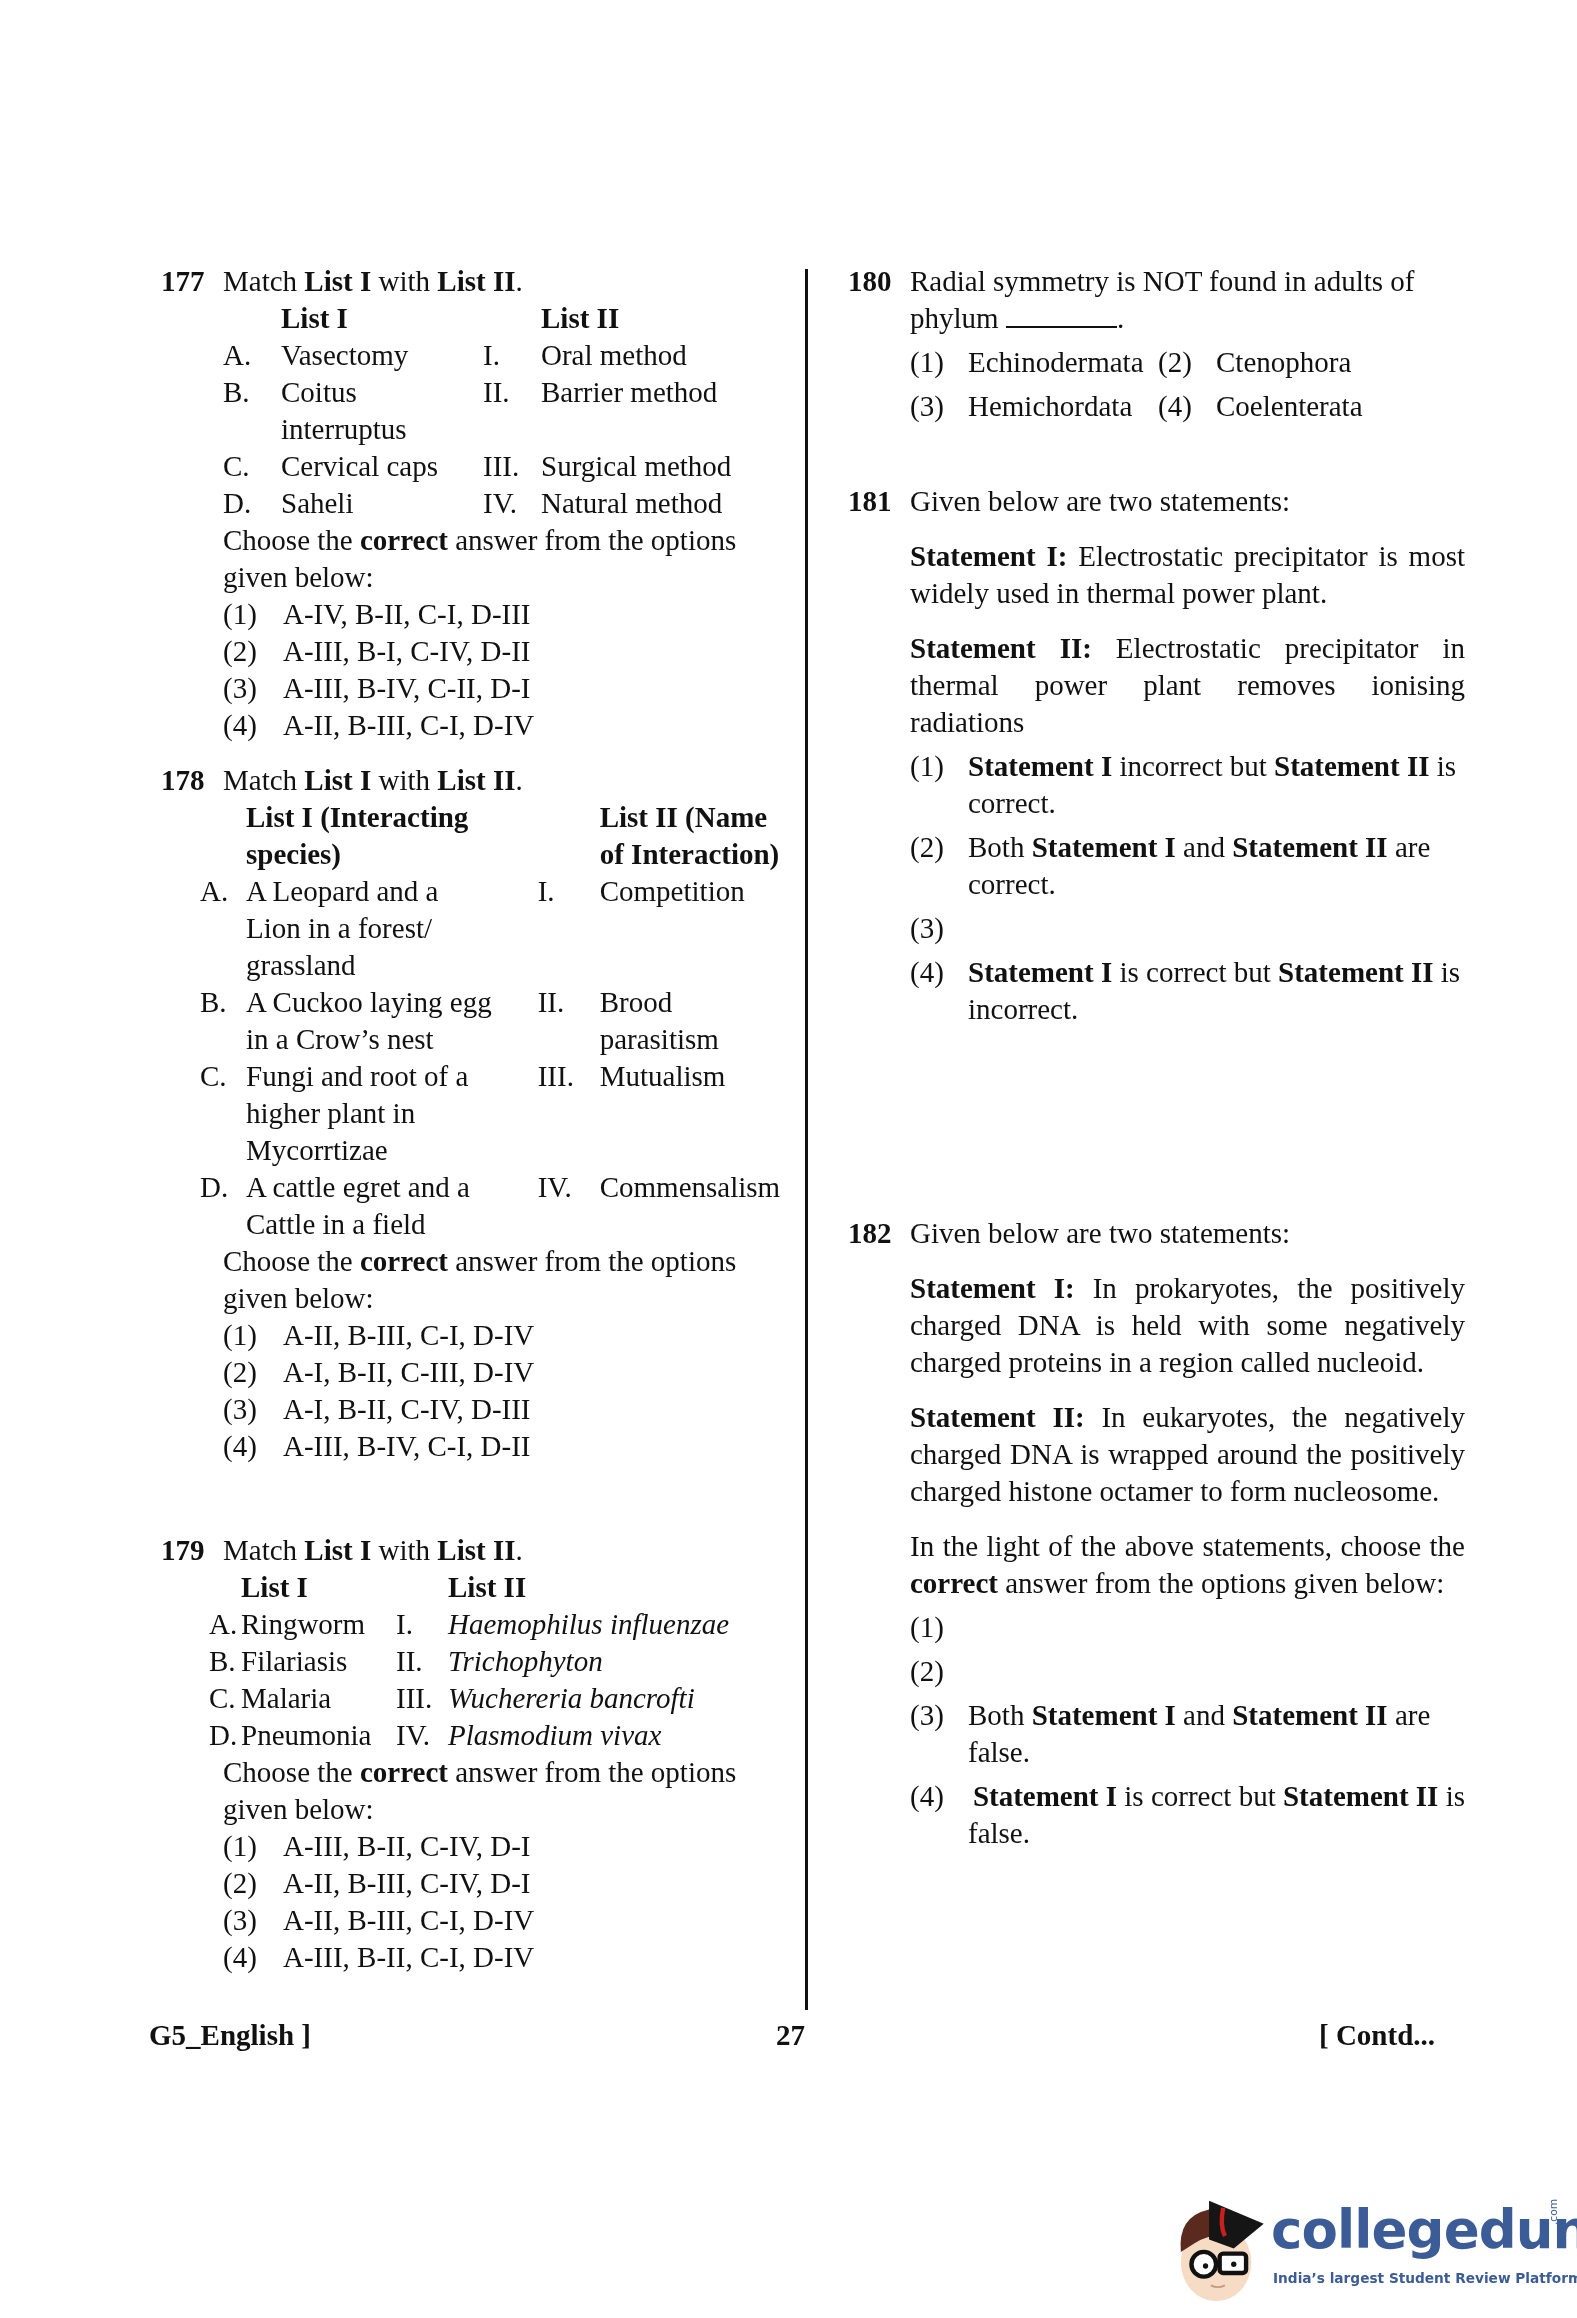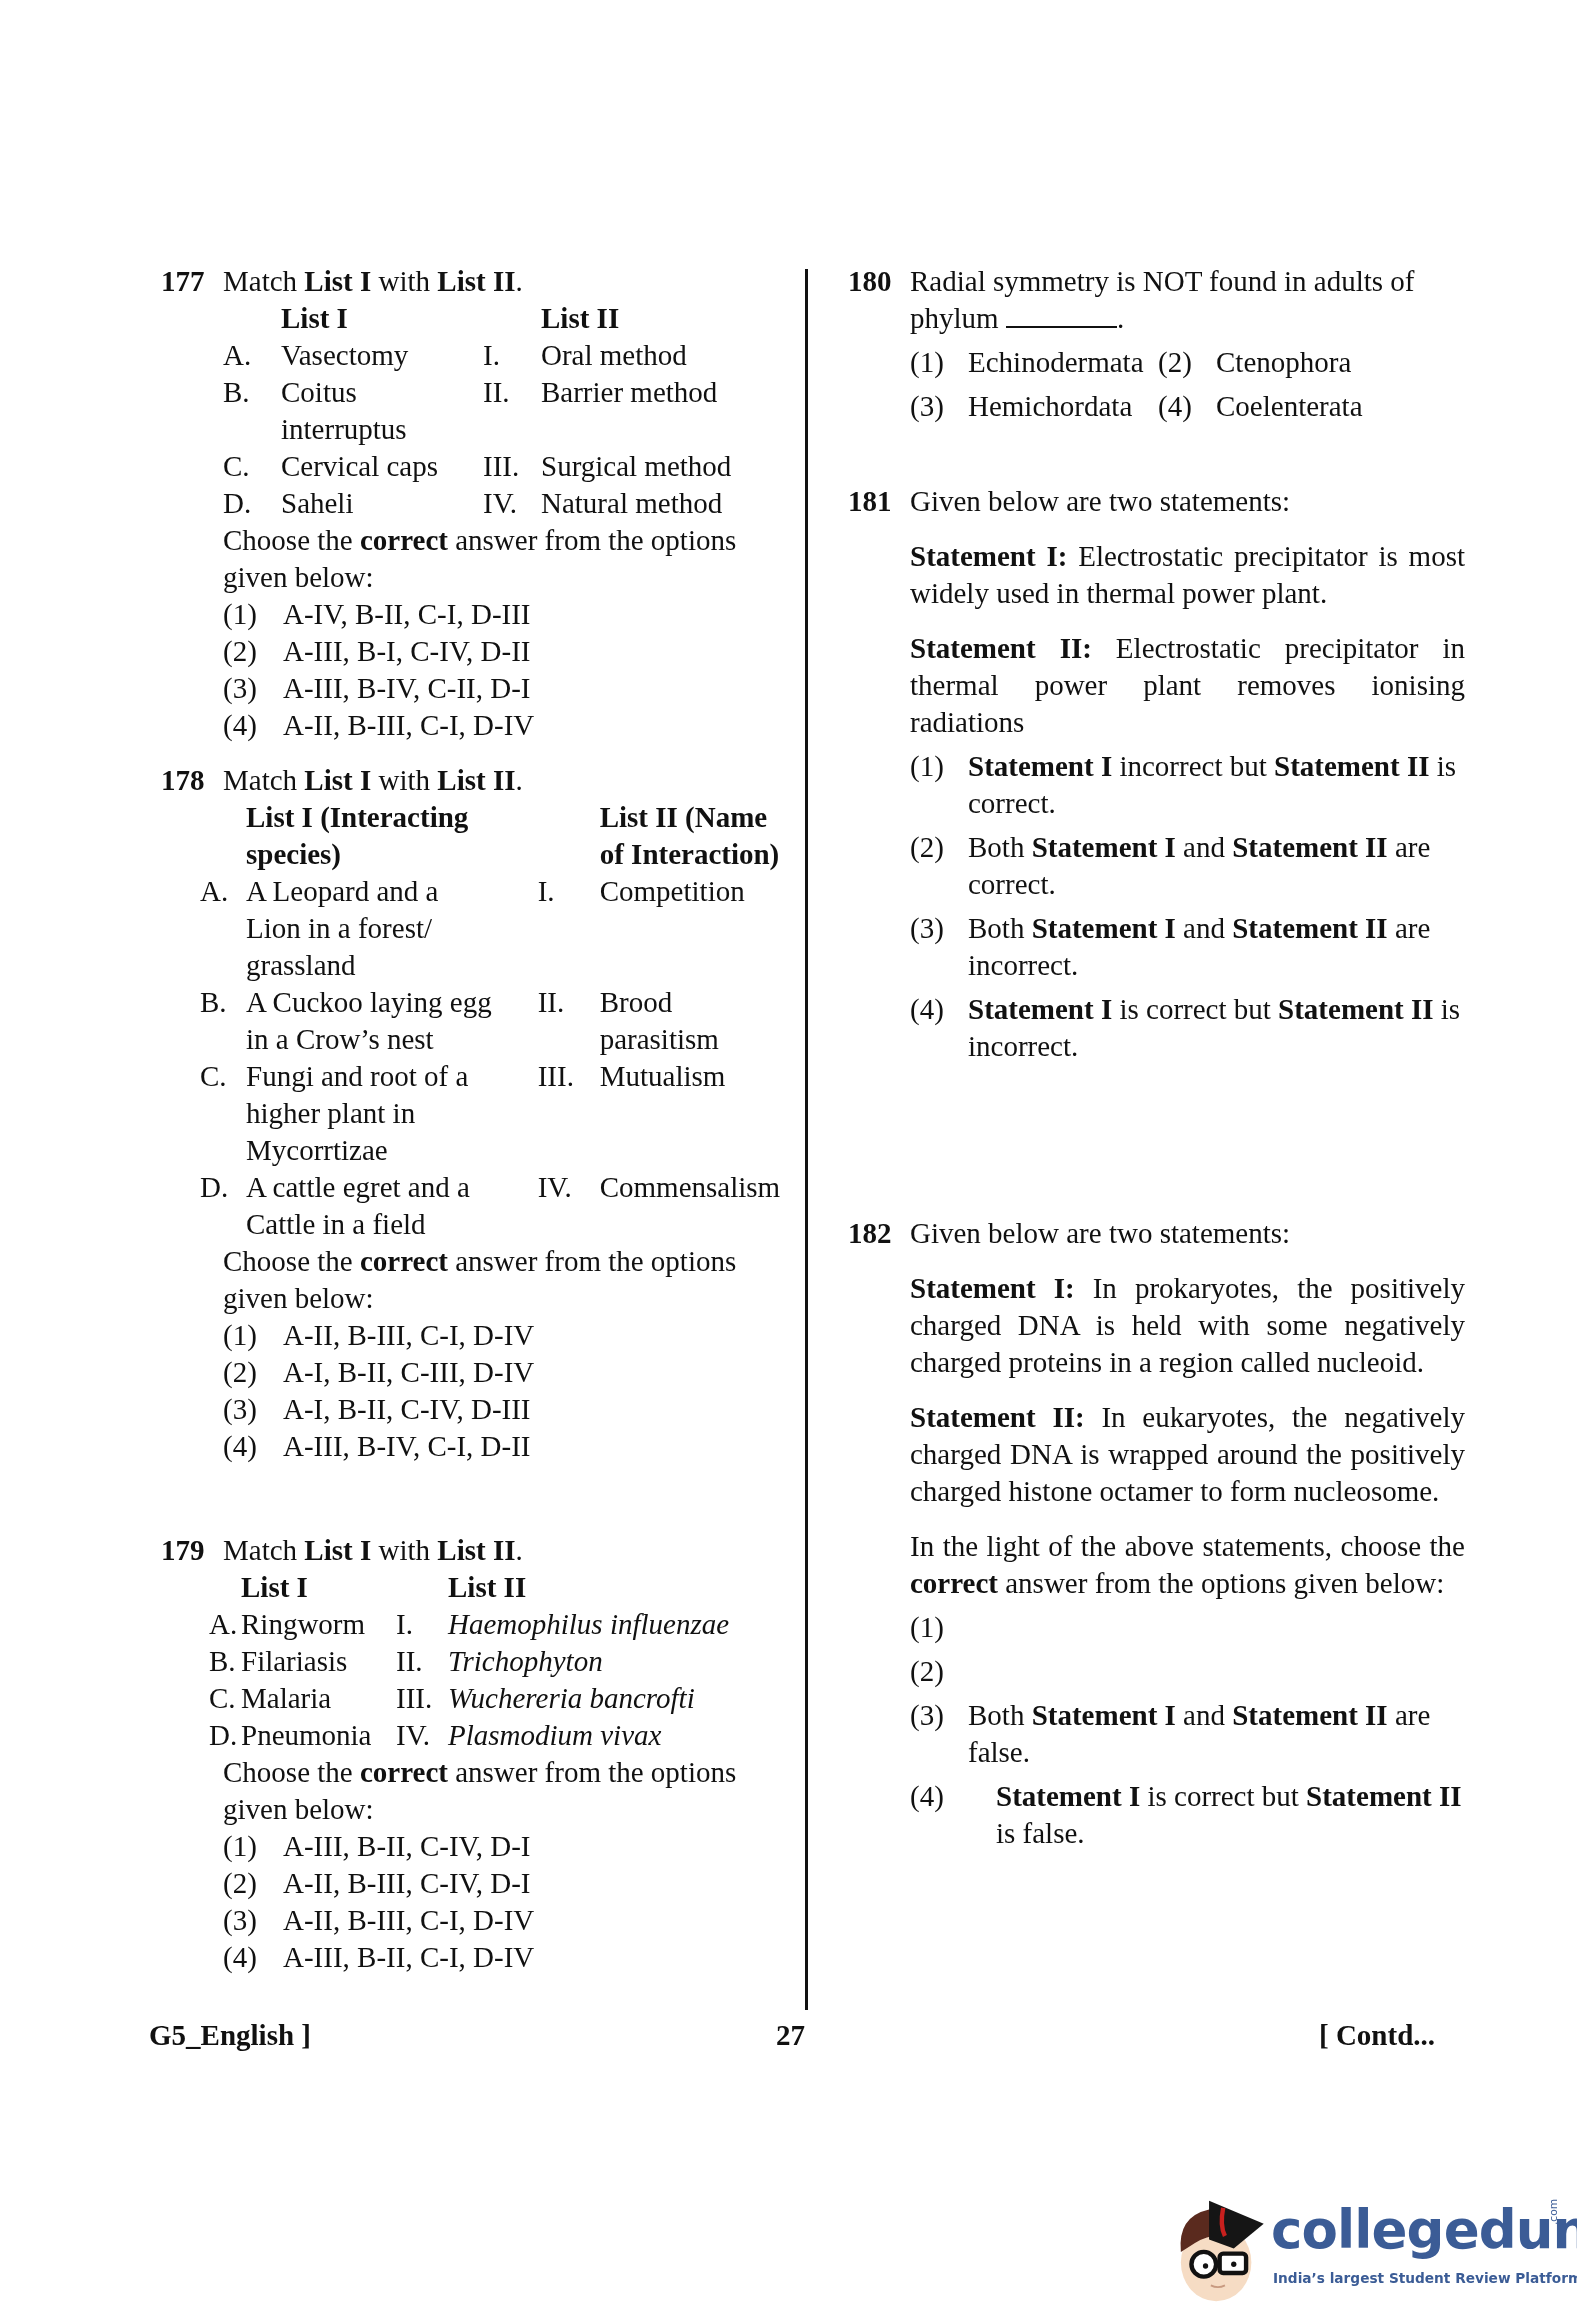--- a/index.html
+++ b/index.html
@@ -266,21 +266,20 @@
         <div class="ropt">
             <span class="onum">(1)</span>
             <span style="text-align: left;"><span class="b">Statement I</span><span> incorrect but </span><span class="b">Statement II</span><span> is correct.</span></span>
           </div>
         <div class="ropt">
             <span class="onum">(2)</span>
             <span style="text-align: left;"><span>Both </span><span class="b">Statement I</span><span> and </span><span class="b">Statement II</span><span> are correct.</span></span>
           </div>
         <div class="ropt">
             <span class="onum">(3)</span>
-            <span style="text-align: left;"><span>Both </span><span class="b">Statement I</span><span> and </span><span class="b">Statement II</span><span> are incorrect.</span></span>
           </div>
         <div class="ropt">
             <span class="onum">(4)</span>
             <span style="text-align: left;"><span class="b">Statement I</span><span> is correct but </span><span class="b">Statement II</span><span> is incorrect.</span></span>
           </div>
       </div>
     </div>
 
     <div class="q" style="top:1215px;">
       <span class="qnum">182</span>
@@ -294,21 +293,21 @@
           </div>
         <div class="ropt">
             <span class="onum">(2)</span>
           </div>
         <div class="ropt">
             <span class="onum">(3)</span>
             <span style="text-align: left;"><span>Both </span><span class="b">Statement I</span><span> and </span><span class="b">Statement II</span><span> are false.</span></span>
           </div>
         <div class="ropt">
             <span class="onum">(4)</span>
-            <span style="text-align: left; margin-left: 28px;"><span class="b">Statement I</span><span> is correct but </span><span class="b">Statement II</span><span> is false.</span></span>
+            <span style="text-align: right;"><span class="b">Statement I</span><span> is correct but </span><span class="b">Statement II</span><span> is false.</span></span>
           </div>
       </div>
     </div>
   </div>
 
   <div class="footer" style="left:149px">G5_English ]</div>
   <div class="footer" style="left:776px">27</div>
   <div class="footer" style="left:1319px">[ Contd...</div>
 
   <div class="logo">

